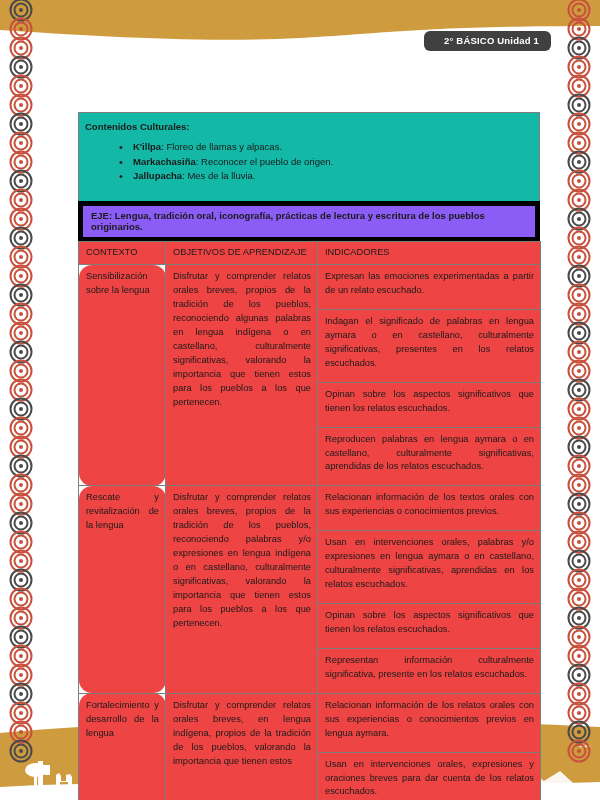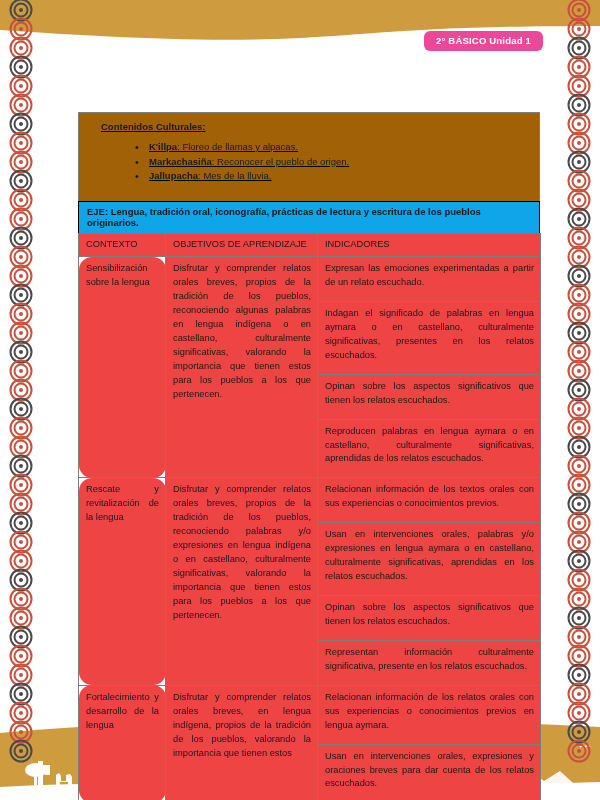--- a/index.html
+++ b/index.html
@@ -34,49 +34,48 @@
   .motif.dark{color:#4a4a4a;}
   .motif.red{color:#c8503c;}
 
   
   .top-band{
     position:absolute;left:0;top:0;width:600px;height:60px;z-index:2;
   }
   .badge{
     position:absolute;
     left:424px;top:31px;
-    background:#ec4899;
+    background:#404040;
     color:#ffffff;
     font-size:9.5px;font-weight:bold;
-    padding:4px 12px 5px 12px;
+    padding:4px 12px 5px 20px;
     border-radius:6px;
     z-index:4;
     letter-spacing:.2px;
     white-space:nowrap;
   }
 
   
   .bottom-art{
     position:absolute;left:0;bottom:0;width:600px;height:85px;z-index:2;
   }
 
   
   .sheet{
     position:absolute;
     left:78px;top:112px;width:462px;
     z-index:3;
   }
 
   .cultural-box{
-    background:#a16207;
+    background:#14b8a6;
     border:1px solid #7d7d7d;
     border-bottom:none;
-    padding:8px 10px 9px 22px;
+    padding:8px 10px 9px 6px;
     box-sizing:border-box;
-    text-decoration:underline;
   }
   .cultural-title{
     font-size:9.5px;font-weight:bold;color:#1a1a1a;
     margin:0 0 6px 0;
   }
   .cultural-list{
     margin:8px;padding:0 0 0 26px;
     list-style:none;
   }
   .cultural-list li{
@@ -84,22 +83,22 @@
     position:relative;padding-left:14px;
   }
   .cultural-list li:before{
     content:"\2022";
     position:absolute;left:0;top:-1px;
     font-size:11px;color:#1a1a1a;
   }
   .cultural-list b{font-weight:bold;}
 
   .eje-box{
-    background:#0ea5e9;
-    border:1px solid #000000;
+    background:#8b5cf6;
+    border:5px solid #000000;
     padding:4px 8px 5px 8px;
     font-size:9.5px;font-weight:bold;color:#1a1a1a;
     box-sizing:border-box;
   }
 
   table.matrix{
     border-collapse:collapse;
     width:462px;
     table-layout:fixed;
     margin-top:-1px;

